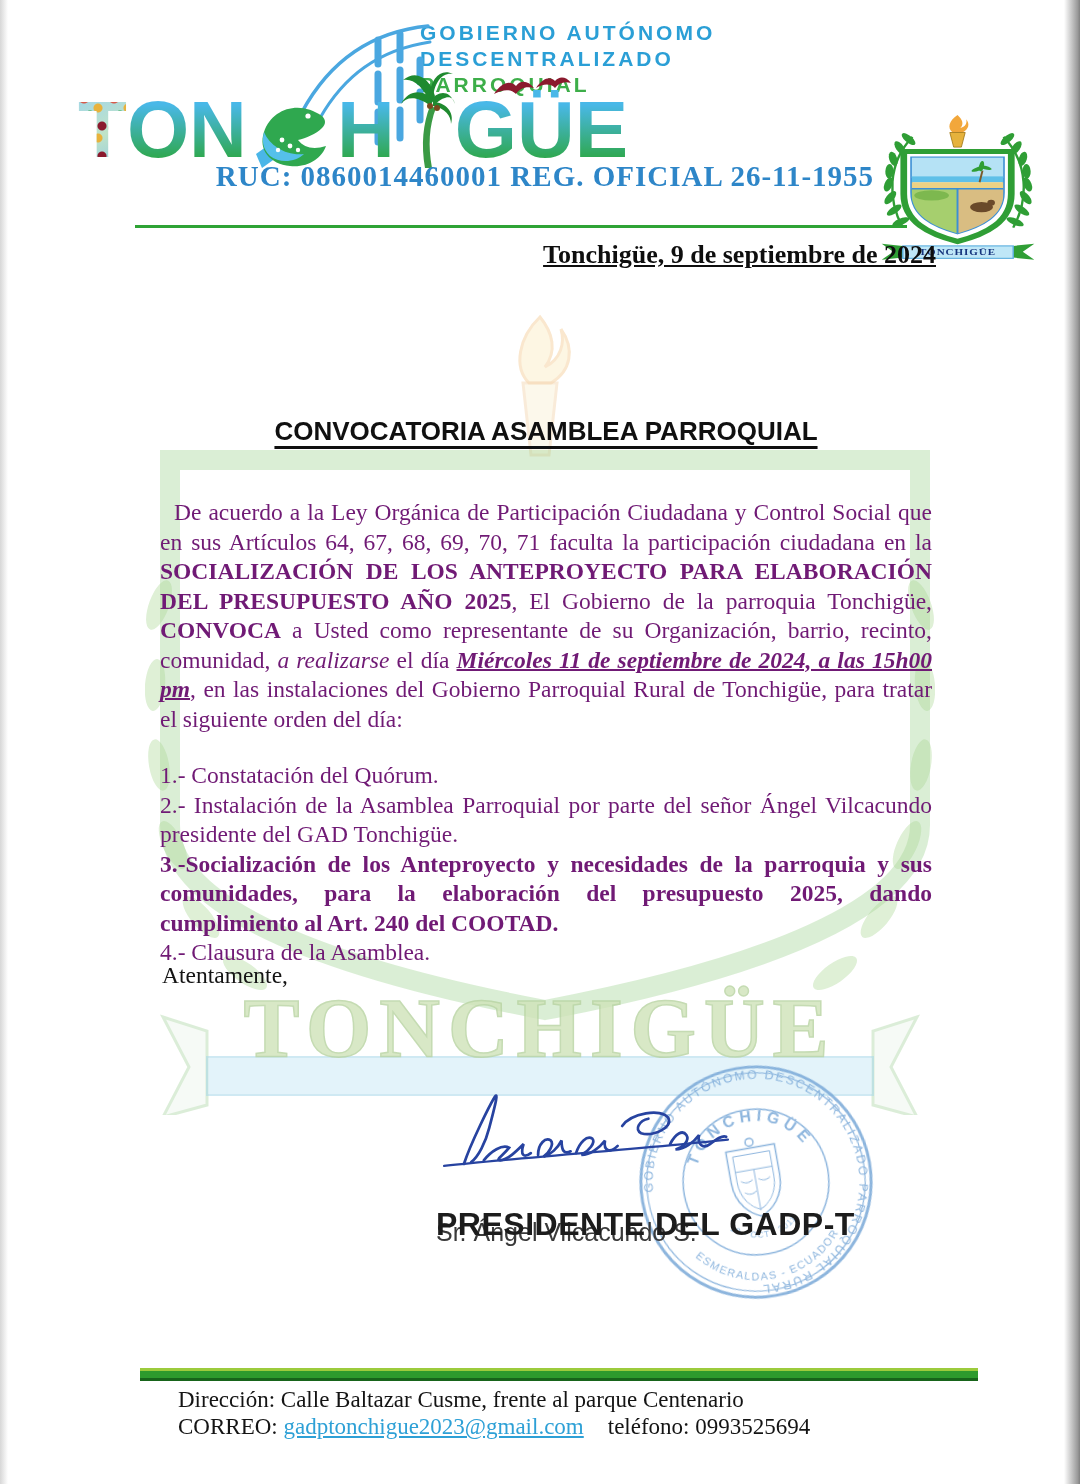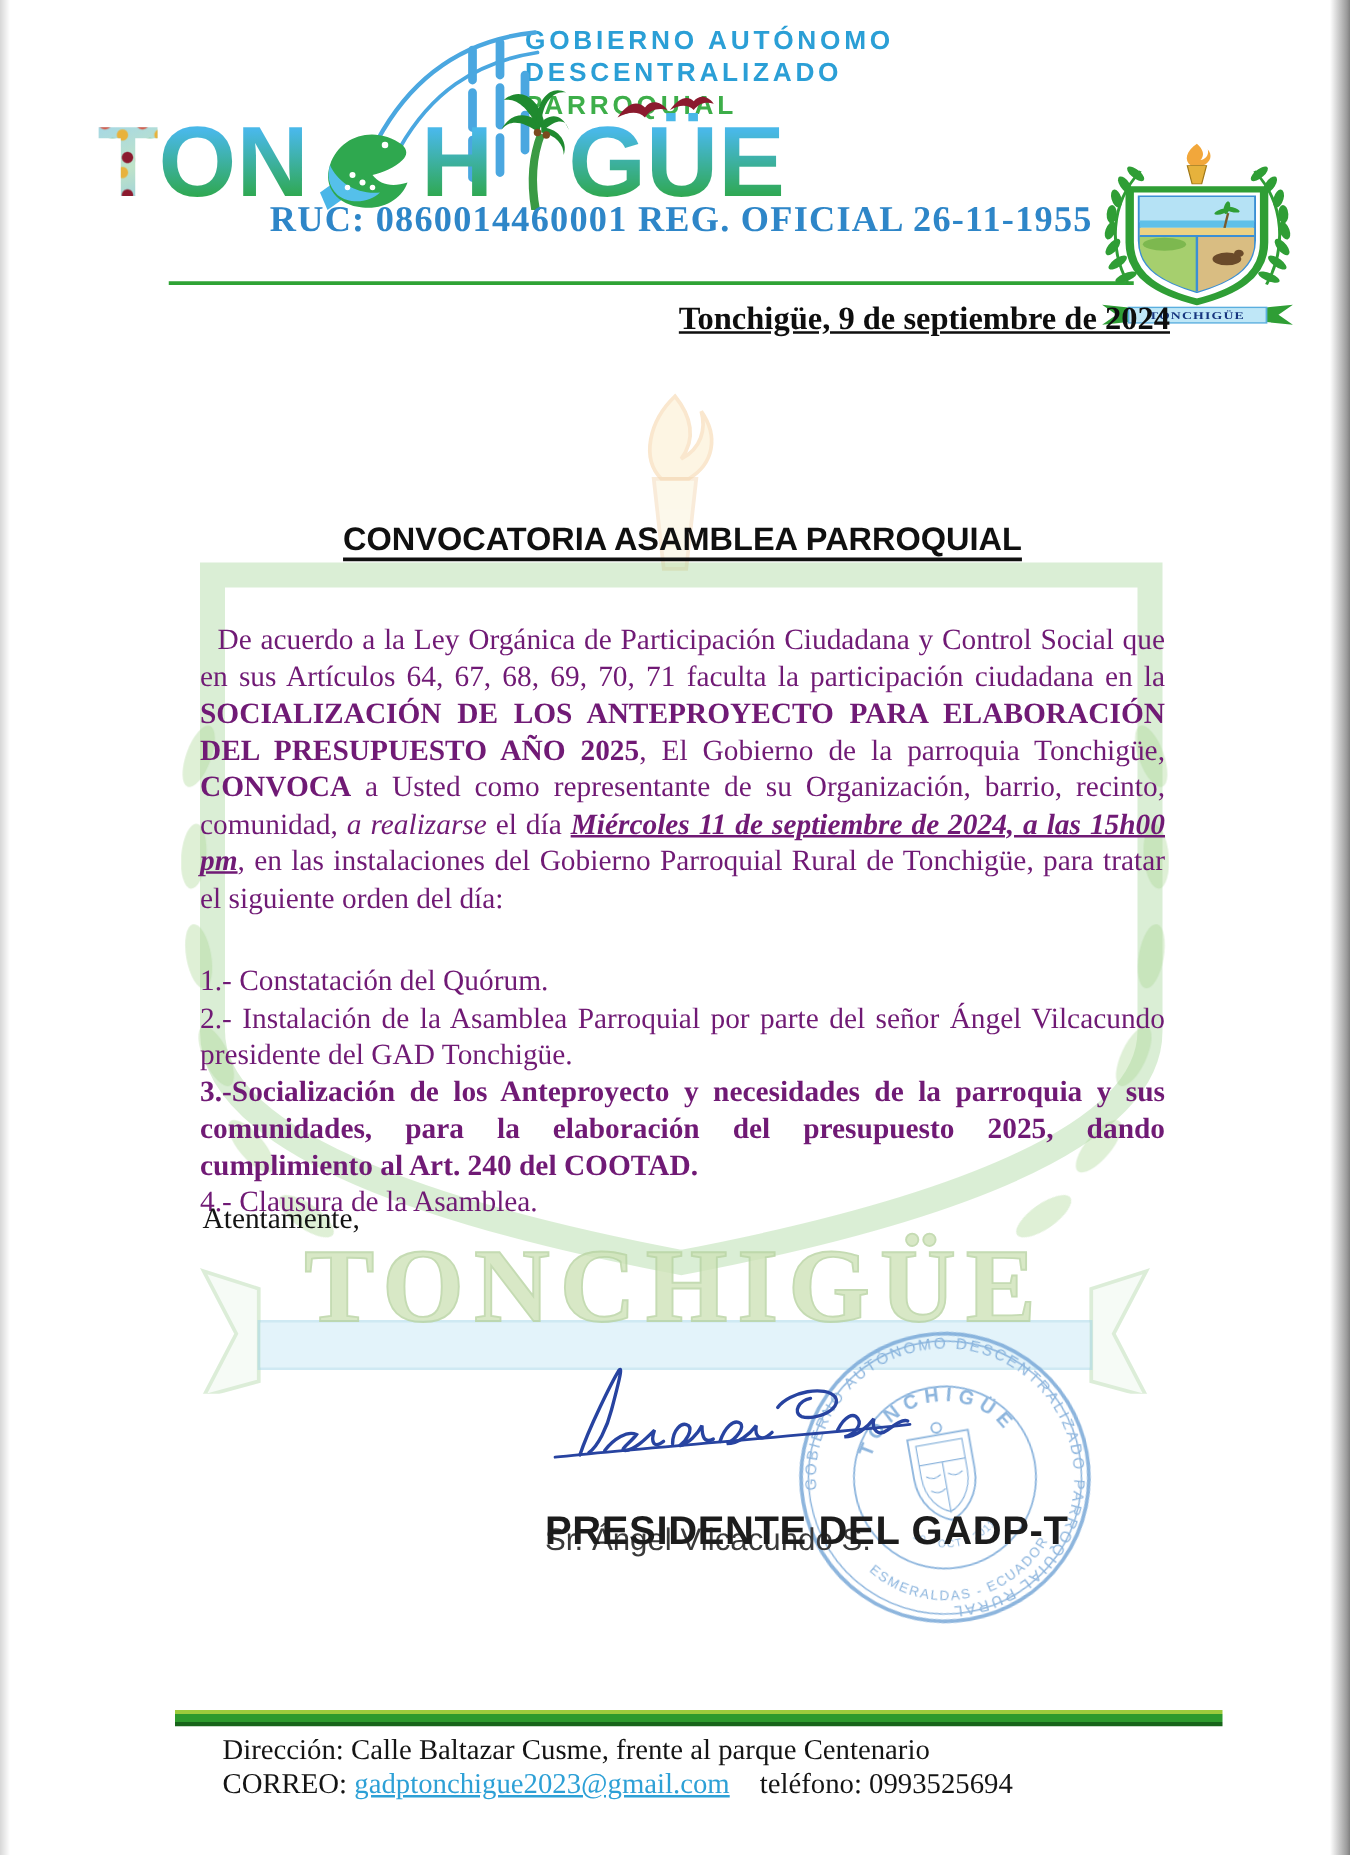--- a/index.html
+++ b/index.html
@@ -40,21 +40,21 @@
   .date-line{position:absolute;left:500px;top:240px;width:436px;text-align:right;
              font-weight:bold;font-size:26px;color:#0e0e0e;text-decoration:underline;}
   
   .doc-title{position:absolute;left:160px;top:416px;width:772px;text-align:center;
              font-family:"Liberation Sans",sans-serif;font-weight:bold;font-size:26px;color:#101010;}
   .doc-title span{text-decoration:underline;text-decoration-thickness:2.5px;text-underline-offset:6px;}
   .doc-body{position:absolute;left:160px;top:498px;width:772px;
             font-size:23.5px;line-height:29.5px;text-align:justify;color:#701a75;}
   .doc-body p{margin:0;}
   .intro{text-indent:14px;}
-  .agenda-wrap{margin-top:37px;}
+  .agenda-wrap{margin-top:27px;}
   .seg-b{font-weight:bold;}
   .seg-i{font-style:italic;}
   .seg-u{text-decoration:underline;text-decoration-thickness:2px;}
   .closing{position:absolute;left:162px;top:962px;font-size:23.5px;color:#141414;}
   
   .stamp{position:absolute;left:633px;top:1056px;width:246px;height:252px;
          transform:rotate(-10deg);opacity:.85;}
   .sig-scribble{position:absolute;left:425px;top:1088px;width:322px;height:104px;}
   .sig-name{position:absolute;left:436px;top:1178px;font-family:"Liberation Sans",sans-serif;
             font-size:25px;color:#3a3a3a;margin-top:40px;}

